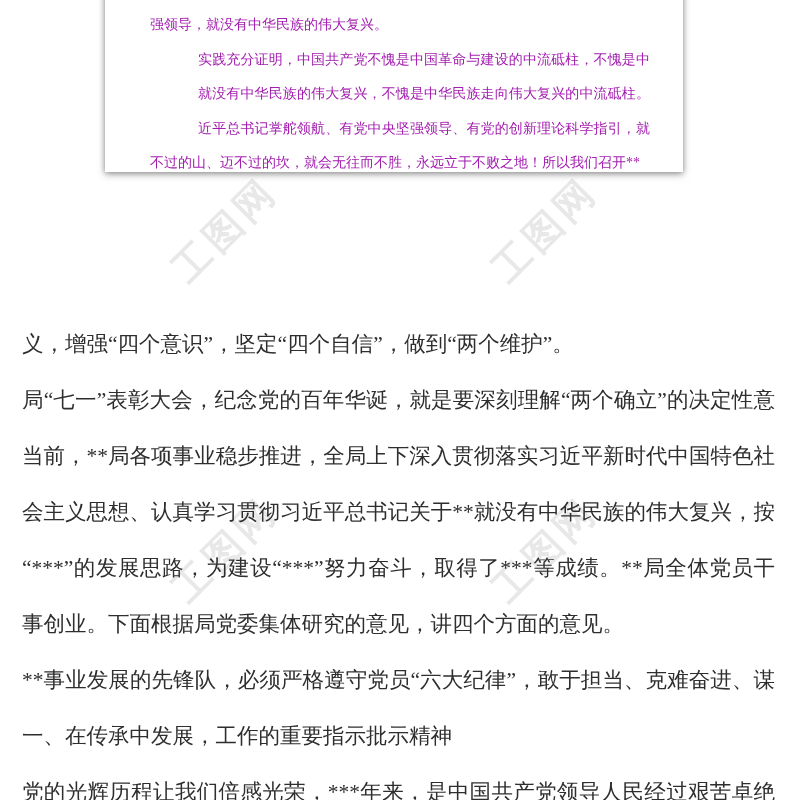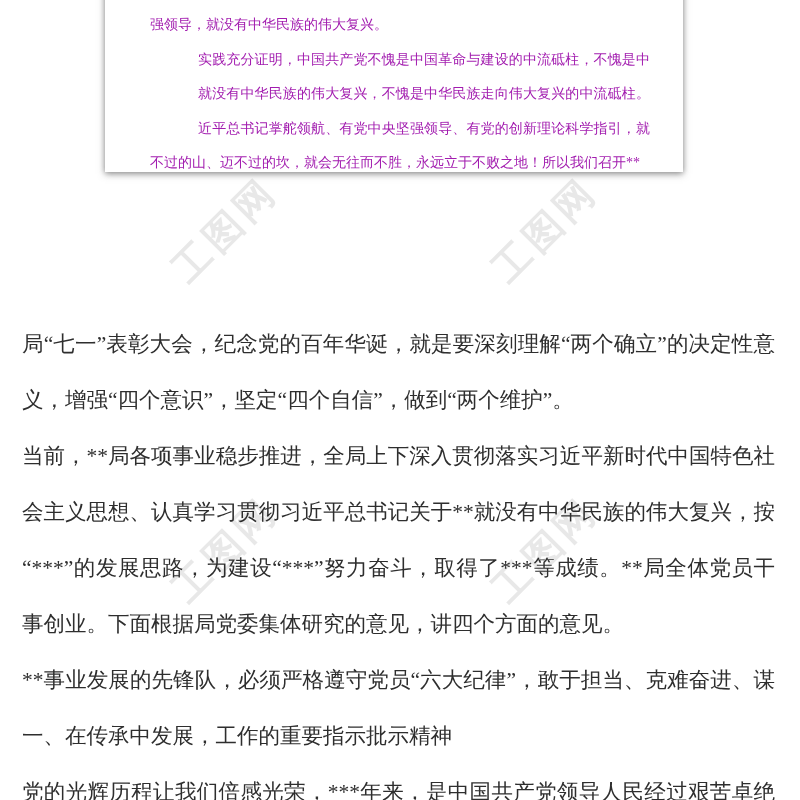--- a/index.html
+++ b/index.html
@@ -104,22 +104,22 @@
 
   <div class="prev-page">
     <div class="pline">强领导，就没有中华民族的伟大复兴。</div>
     <div class="pline fill">实践充分证明，中国共产党不愧是中国革命与建设的中流砥柱，不愧是中国特色</div>
     <div class="pline fill">就没有中华民族的伟大复兴，不愧是中华民族走向伟大复兴的中流砥柱。只要有习</div>
     <div class="pline fill">近平总书记掌舵领航、有党中央坚强领导、有党的创新理论科学指引，就没有翻</div>
     <div class="pline">不过的山、迈不过的坎，就会无往而不胜，永远立于不败之地！所以我们召开**</div>
   </div>
 
   <div class="doc-body">
+    <div class="dline">义，增强“四个意识”，坚定“四个自信”，做到“两个维护”。</div>
     <div class="dline fill">局“七一”表彰大会，纪念党的百年华诞，就是要深刻理解“两个确立”的决定性意</div>
-    <div class="dline">义，增强“四个意识”，坚定“四个自信”，做到“两个维护”。</div>
     <div class="dline fill">当前，**局各项事业稳步推进，全局上下深入贯彻落实习近平新时代中国特色社</div>
     <div class="dline fill">会主义思想、认真学习贯彻习近平总书记关于**就没有中华民族的伟大复兴，按照</div>
     <div class="dline fill">“***”的发展思路，为建设“***”努力奋斗，取得了***等成绩。**局全体党员干部是</div>
     <div class="dline">事创业。下面根据局党委集体研究的意见，讲四个方面的意见。</div>
     <div class="dline fill">**事业发展的先锋队，必须严格遵守党员“六大纪律”，敢于担当、克难奋进、谋</div>
     <div class="dline">一、在传承中发展，工作的重要指示批示精神</div>
     <div class="dline fill">党的光辉历程让我们倍感光荣，***年来，是中国共产党领导人民经过艰苦卓绝的</div>
   </div>
 
 </div>

